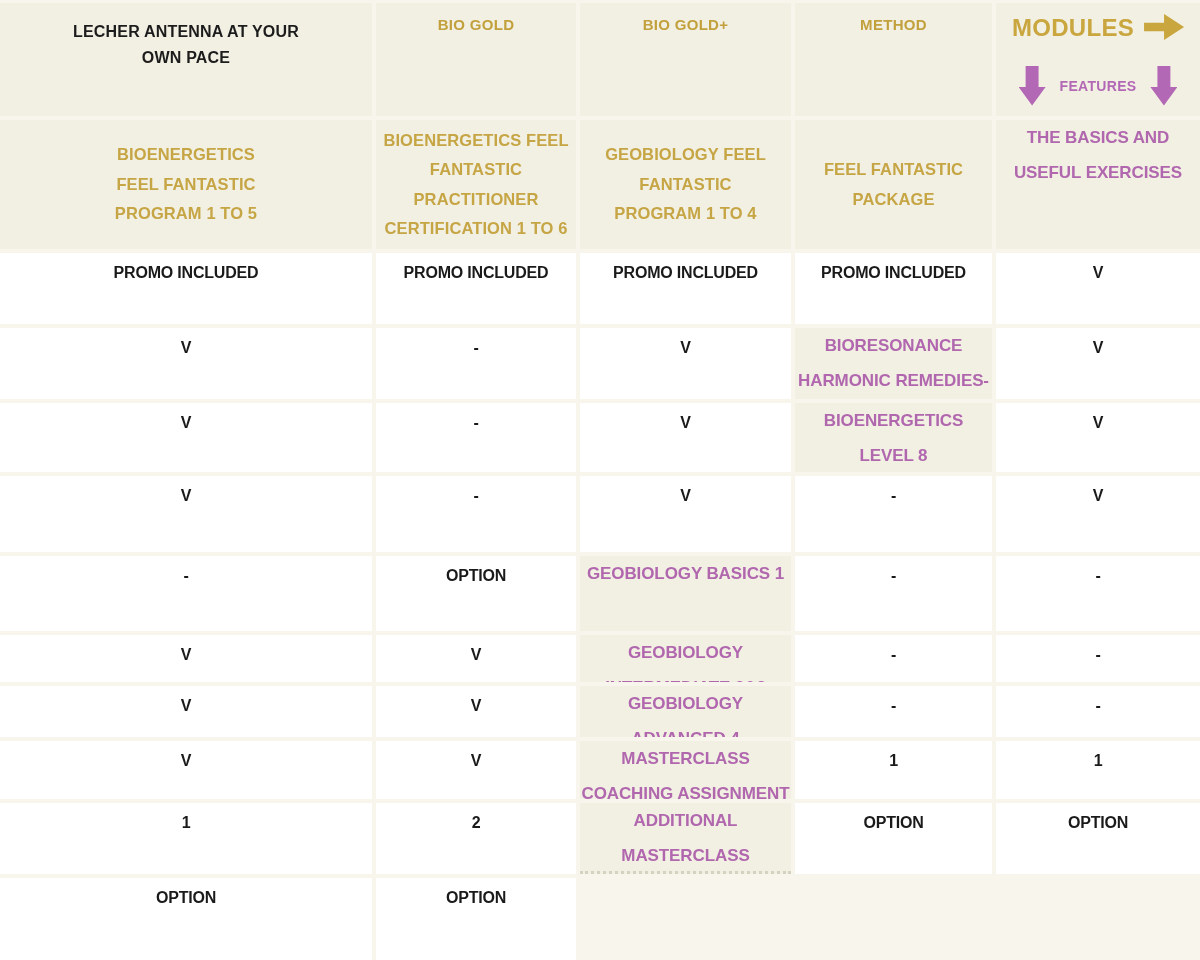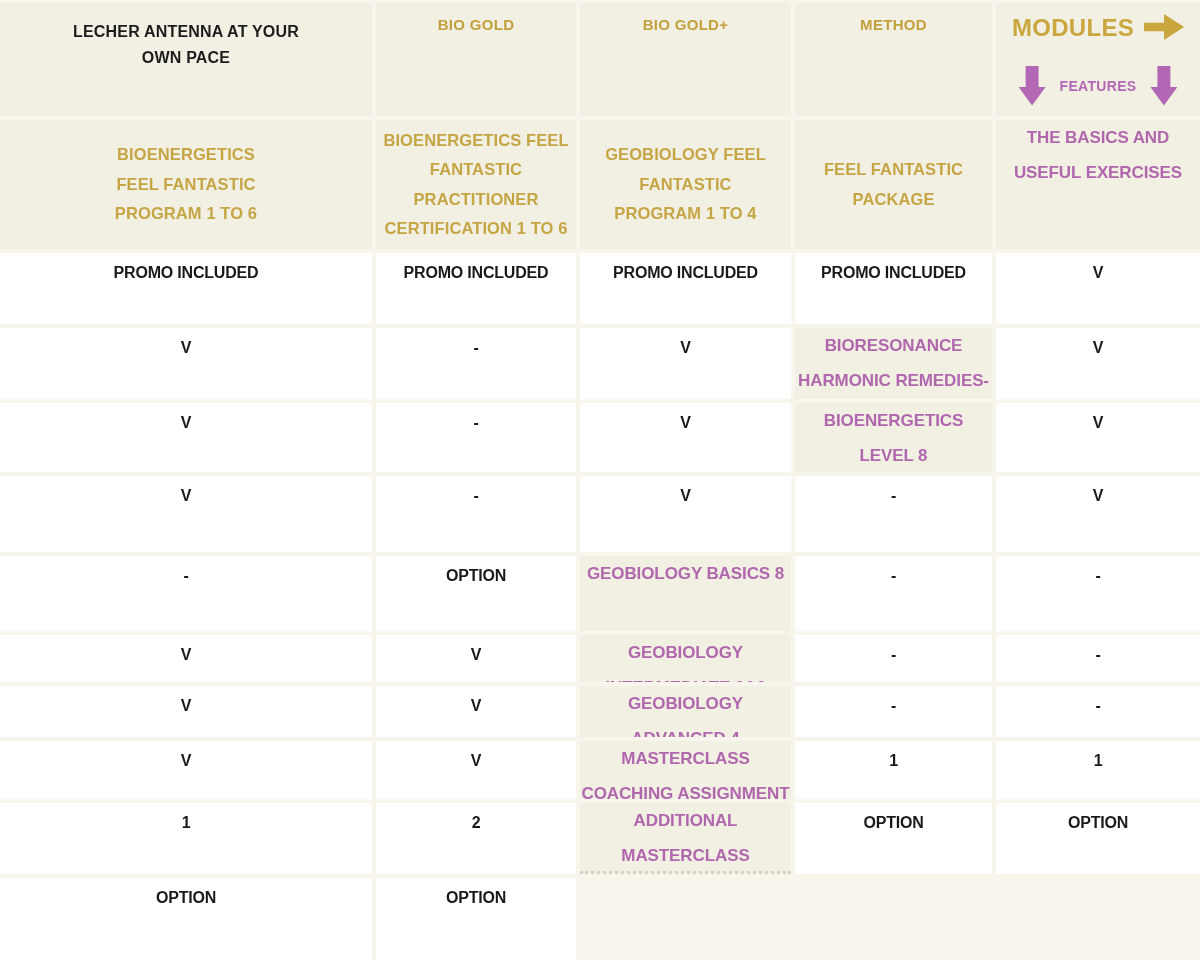--- a/index.html
+++ b/index.html
@@ -125,21 +125,21 @@
       <span class="arrow-right"></span>
     </div>
     <div class="featrow">
       <span class="arrow-down"></span>
       <span>FEATURES</span>
       <span class="arrow-down"></span>
     </div>
   </div>
   <div class="cell beige module">BIOENERGETICS
 FEEL FANTASTIC
-PROGRAM 1 TO 6</div>
+PROGRAM 1 TO 5</div>
   <div class="cell beige module">BIOENERGETICS FEEL
 FANTASTIC
 PRACTITIONER
 CERTIFICATION 1 TO 6</div>
   <div class="cell beige module">GEOBIOLOGY FEEL
 FANTASTIC
 PROGRAM 1 TO 4</div>
   <div class="cell beige module">FEEL FANTASTIC
 PACKAGE</div>
 
@@ -166,21 +166,21 @@
   <div class="cell white value">V</div>
   <div class="cell white value">V</div>
   <div class="cell white value">-</div>
   <div class="cell white value">V</div>
 
   <div class="cell white value">-</div>
   <div class="cell white value">V</div>
   <div class="cell white value">-</div>
   <div class="cell white value">OPTION</div>
 
-  <div class="cell beige label">GEOBIOLOGY BASICS 8</div>
+  <div class="cell beige label">GEOBIOLOGY BASICS 1</div>
   <div class="cell white value">-</div>
   <div class="cell white value">-</div>
   <div class="cell white value">V</div>
   <div class="cell white value">V</div>
 
   <div class="cell beige label">GEOBIOLOGY INTERMEDIATE 2&amp;3</div>
   <div class="cell white value">-</div>
   <div class="cell white value">-</div>
   <div class="cell white value">V</div>
   <div class="cell white value">V</div>

